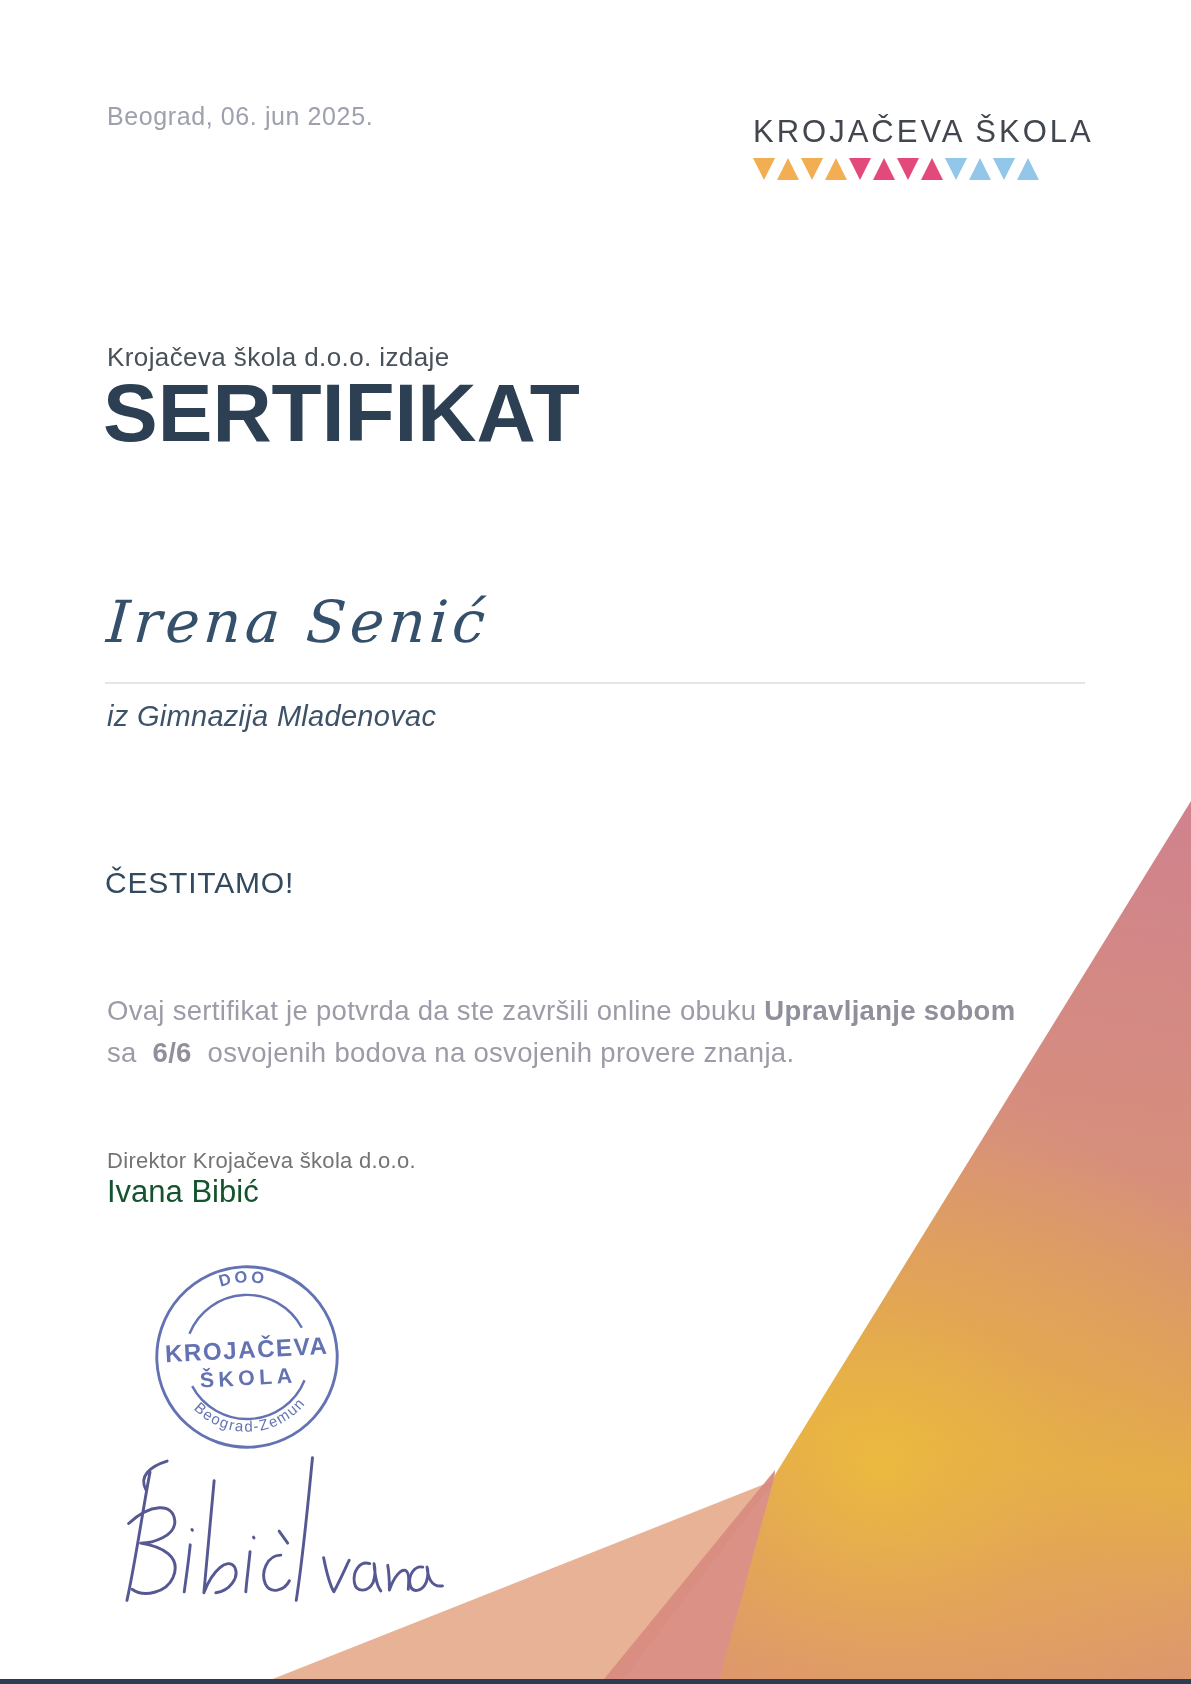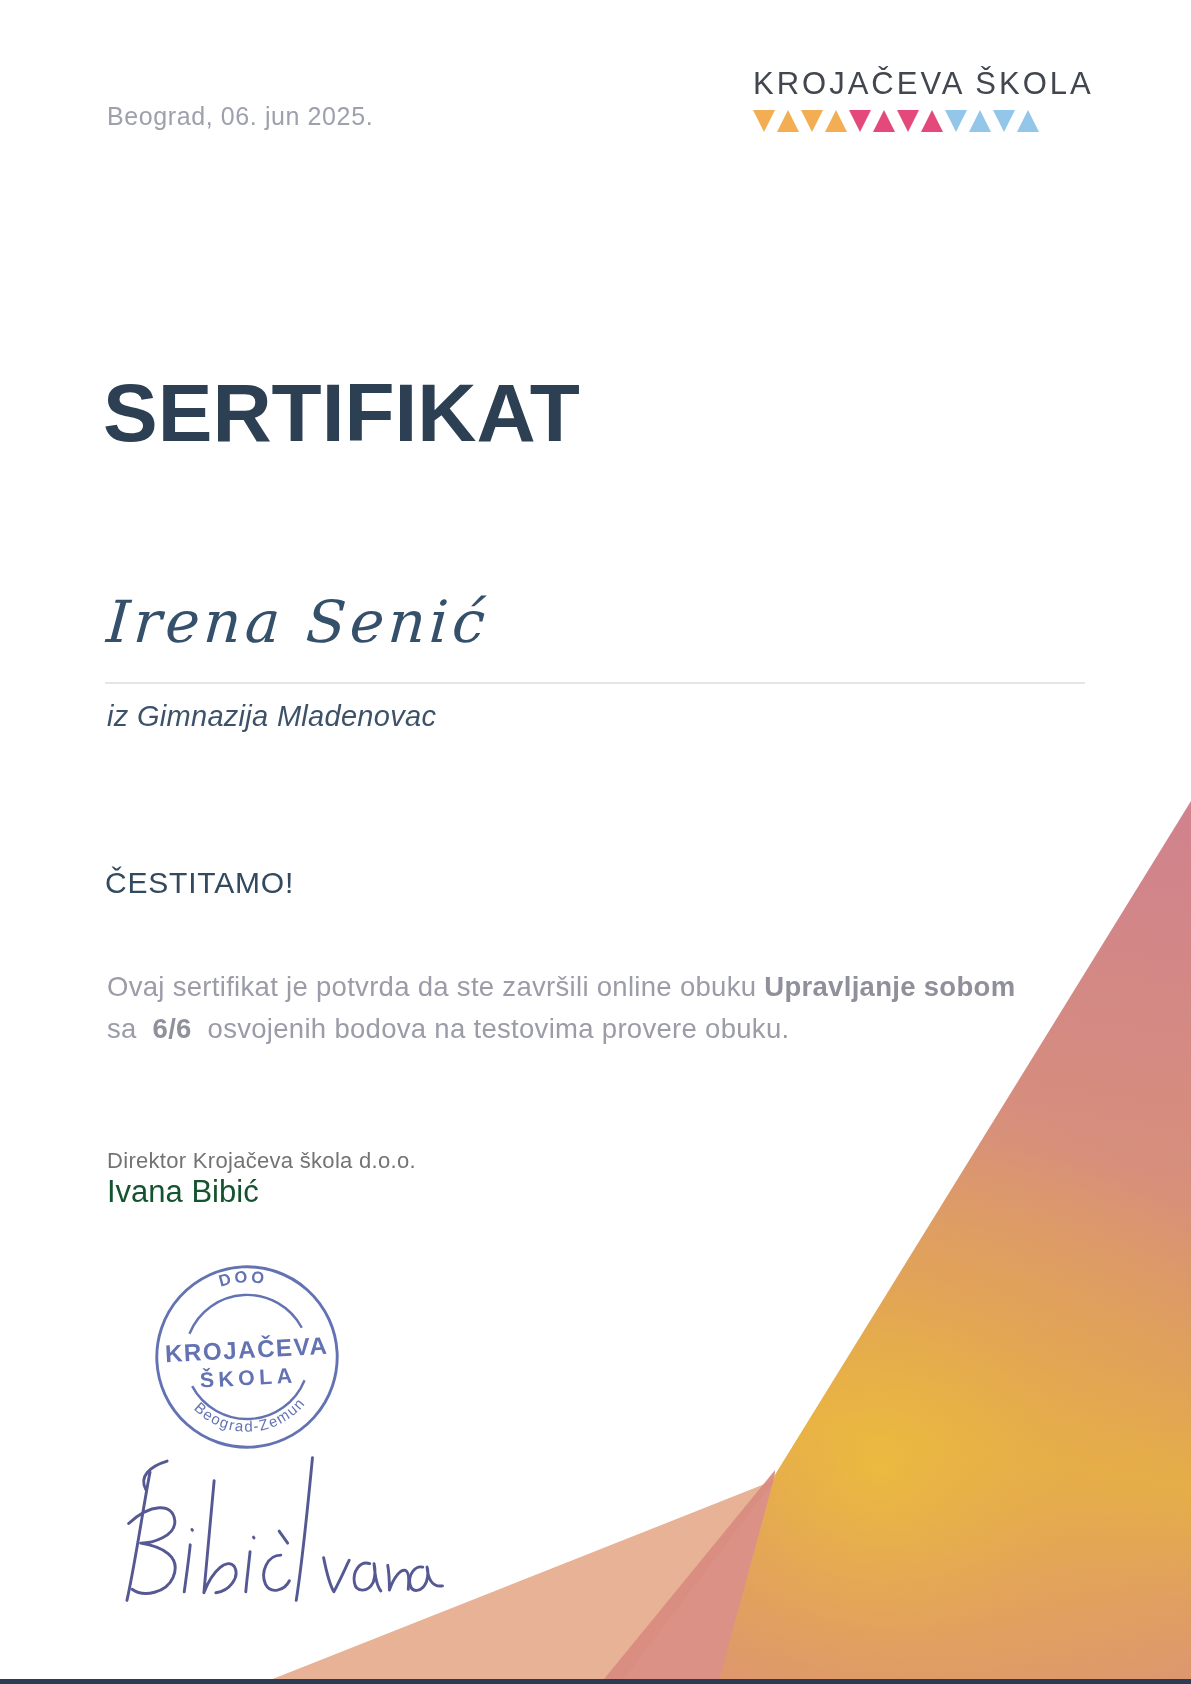--- a/index.html
+++ b/index.html
@@ -7,41 +7,41 @@
     position:relative; width:1191px; height:1684px; overflow:hidden;
     background:#ffffff;
     font-family:"Liberation Sans", sans-serif;
   }
   .bg-svg{position:absolute;inset:0;z-index:0;}
   .content{position:absolute;inset:0;z-index:1;}
 
   .date{position:absolute;left:107px;top:102px;font-size:25px;color:#9EA0AE;letter-spacing:0.6px;}
 
   .logo{position:absolute;left:753px;top:66px;width:330px;}
-  .logo-name{font-size:31px;color:#42474F;letter-spacing:3px;white-space:nowrap;}
+  .logo-name{font-size:31px;color:#42474F;letter-spacing:3px;white-space:nowrap;margin-top:48px;}
   .logo-tris{display:flex;gap:2px;margin-top:8px;width:288px;}
   .tri{width:0;height:0;border-left:11px solid transparent;border-right:11px solid transparent;}
   .tri.down{border-top:22px solid;}
   .tri.up{border-bottom:22px solid;}
 
   .issuer{position:absolute;left:107px;top:342px;font-size:26px;color:#48505A;letter-spacing:0.4px;}
   .title{position:absolute;left:103px;top:366px;font-size:82px;font-weight:bold;color:#2D4053;letter-spacing:0px;}
 
   .recipient-name{
     position:absolute;left:107px;top:588px;
     font-family:"DejaVu Serif", serif;font-style:italic;
     font-size:58px;color:#35506B;letter-spacing:4px;
     transform:skewX(-4deg);
   }
   .name-rule{position:absolute;left:105px;top:682px;width:980px;height:2px;background:#E5E5E5;}
   .origin{position:absolute;left:107px;top:700px;font-size:29px;font-style:italic;color:#3D5268;letter-spacing:0.3px;}
 
   .congrats-h{position:absolute;left:105px;top:866px;font-size:30px;color:#32495E;letter-spacing:0.8px;}
   .congrats-p{
-    position:absolute;left:107px;top:938px;width:960px;
+    position:absolute;left:107px;top:962px;width:960px;
     font-size:27.5px;line-height:1.56;color:#9B9CA7;letter-spacing:0.3px;
     white-space:pre-wrap;
   }
   .congrats-p b{color:#8F909B;}
 
   .sig-name{position:absolute;left:107px;top:1174px;font-size:31px;color:#14532d;}
   .sig-role{position:absolute;left:107px;top:1148px;font-size:22px;color:#737373;letter-spacing:0.3px;}
 
   .stamp{position:absolute;left:148px;top:1260px;width:198px;height:194px;opacity:0.86;}
   .signature{position:absolute;left:103px;top:1432px;width:342px;height:200px;}
@@ -90,28 +90,29 @@
           <div class="tri up" style="border-bottom-color: rgb(228, 73, 123);"></div>
           <div class="tri down" style="border-top-color: rgb(228, 73, 123);"></div>
           <div class="tri up" style="border-bottom-color: rgb(228, 73, 123);"></div>
           <div class="tri down" style="border-top-color: rgb(147, 199, 233);"></div>
           <div class="tri up" style="border-bottom-color: rgb(147, 199, 233);"></div>
           <div class="tri down" style="border-top-color: rgb(147, 199, 233);"></div>
           <div class="tri up" style="border-bottom-color: rgb(147, 199, 233);"></div>
         </div>
     </div>
 
+    <div class="issuer">Krojačeva škola d.o.o. izdaje</div>
     <div class="title">SERTIFIKAT</div>
 
     <div class="recipient-name">Irena  Senić</div>
     <div class="name-rule"></div>
     <div class="origin">iz Gimnazija Mladenovac</div>
 
     <div class="congrats-h">ČESTITAMO!</div>
-    <p class="congrats-p"><span>Ovaj sertifikat je potvrda da ste završili online obuku </span><b>Upravljanje sobom</b><br><span>sa  </span><b>6/6</b><span>  osvojenih bodova na testovima provere obuku.</span></p>
+    <p class="congrats-p"><span>Ovaj sertifikat je potvrda da ste završili online obuku </span><b>Upravljanje sobom</b><br><span>sa  </span><b>6/6</b><span>  osvojenih bodova na osvojenih provere znanja.</span></p>
 
     <div class="sig-name">Ivana Bibić</div>
     <div class="sig-role">Direktor Krojačeva škola d.o.o.</div>
 
     <svg class="stamp" viewBox="0 0 200 200">
       <g transform="rotate(-3 100 100)" fill="#4A5CA6" stroke="none">
         <circle cx="100" cy="100" r="93" fill="none" stroke="#4A5CA6" stroke-width="3"></circle>
         <path d="M 42 72.9 A 64 64 0 0 1 158 72.9" fill="none" stroke="#4A5CA6" stroke-width="2.5"></path>
         <path d="M 158 127 A 64 64 0 0 1 42 127" fill="none" stroke="#4A5CA6" stroke-width="2.5"></path>
         <path id="stampTopPath" d="M 23 100 A 77 77 0 0 1 177 100" fill="none"></path>

